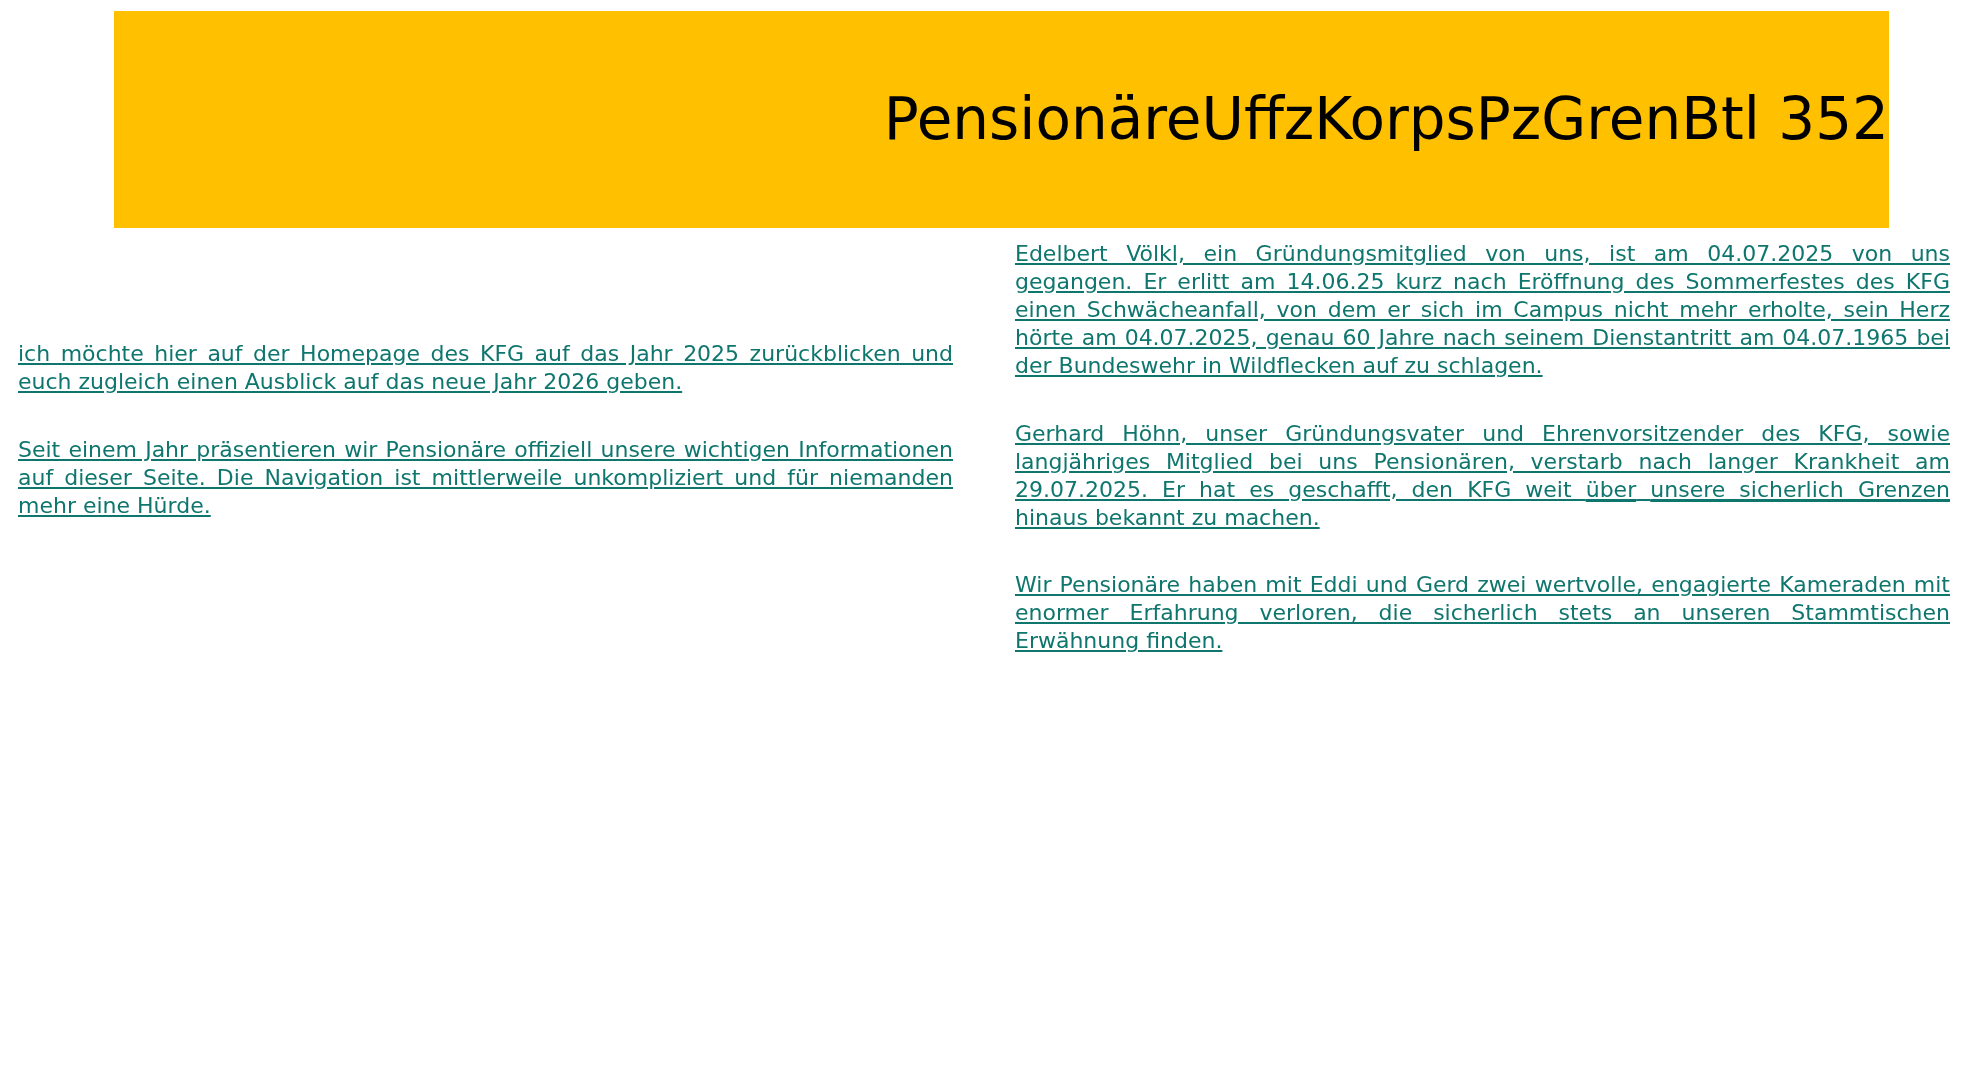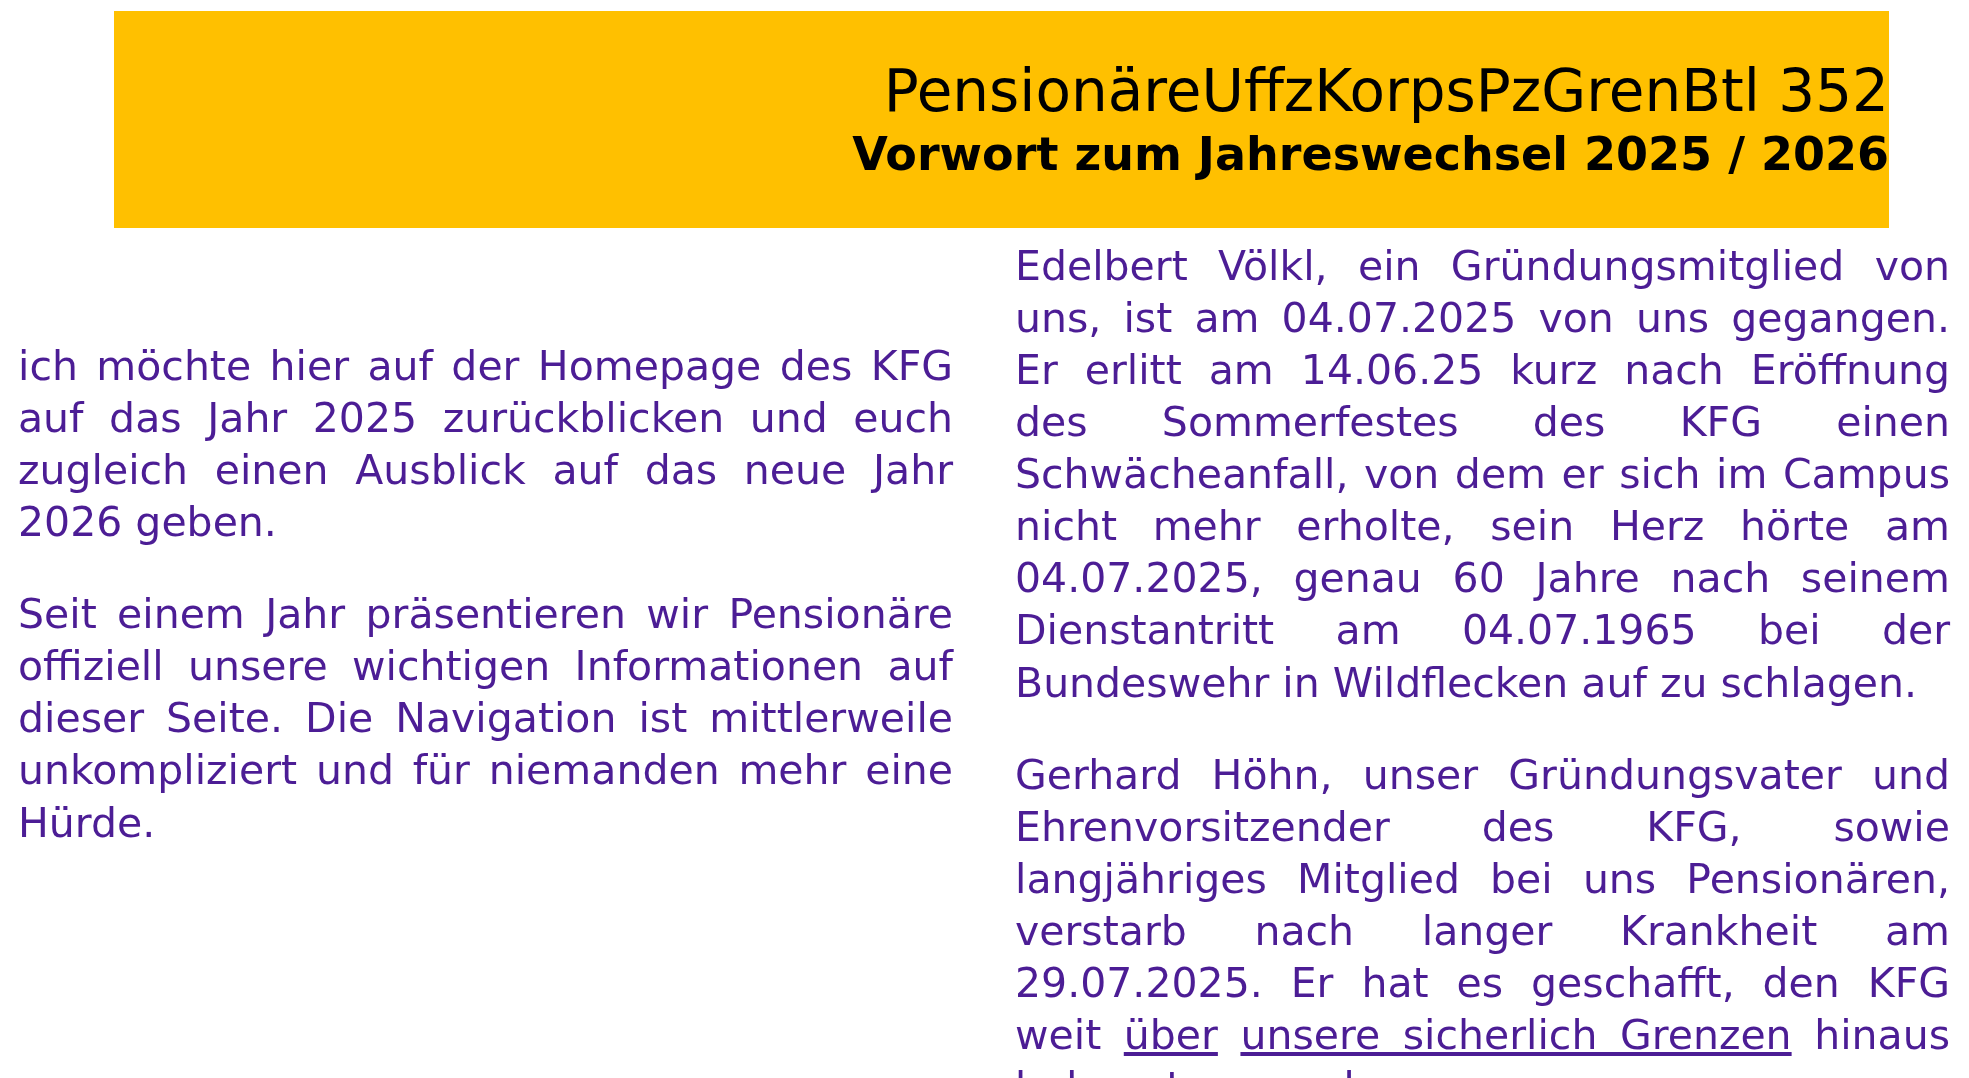--- a/index.html
+++ b/index.html
@@ -66,54 +66,55 @@
     box-sizing: border-box;
   }
   .col-left {
     padding-top: 100px;
   }
   .col-right {
     padding-top: 0px;
   }
   p.para {
     margin: 0 0 40px 0;
-    font-size: 41px;
+    font-size: 22px;
     line-height: 1.27;
     text-align: justify;
     text-justify: inter-word;
-    color: #4c1d95;
+    color: #0f766e;
     hyphens: none;
+    text-decoration: underline;
   }
   p.para:last-child {
     margin-bottom: 0;
   }
   p.para.nojustify {
     text-align: left;
   }
   .u {
     text-decoration: underline;
     text-underline-offset: 3px;
   }
 </style>
 </head>
 <body>
 
 <div class="page">
 
   <div class="banner">
     <div class="banner-title">PensionäreUffzKorpsPzGrenBtl 352</div>
-    <div class="banner-subtitle">Vorwort zum Jahreswechsel 2025 / 2026</div>
   </div>
 
   <div class="columns">
 
     <div class="col col-left">
       <p class="para">ich möchte hier auf der Homepage des KFG auf das Jahr 2025 zurückblicken und euch zugleich einen Ausblick auf das neue Jahr 2026 geben.</p>
       <p class="para">Seit einem Jahr präsentieren wir Pensionäre offiziell unsere wichtigen Informationen auf dieser Seite. Die Navigation ist mittlerweile unkompliziert und für niemanden mehr eine Hürde.</p>
     </div>
 
     <div class="col col-right">
       <p class="para">Edelbert Völkl, ein Gründungsmitglied von uns, ist am 04.07.2025 von uns gegangen. Er erlitt am 14.06.25 kurz nach Eröffnung des Sommerfestes des KFG einen Schwächeanfall, von dem er sich im Campus nicht mehr erholte, sein Herz hörte am 04.07.2025, genau 60 Jahre nach seinem Dienstantritt am 04.07.1965 bei der Bundeswehr in Wildflecken auf zu schlagen.</p>
       <p class="para"><span>Gerhard Höhn, unser Gründungsvater und Ehrenvorsitzender des KFG, sowie langjähriges Mitglied bei uns Pensionären, verstarb nach langer Krankheit am 29.07.2025. Er hat es geschafft, den KFG weit </span><span class="u">über</span><span> </span><span class="u">unsere sicherlich Grenzen</span><span> hinaus bekannt zu machen.</span></p>
+      <p class="para">Wir Pensionäre haben mit Eddi und Gerd zwei wertvolle, engagierte Kameraden mit enormer Erfahrung verloren, die sicherlich stets an unseren Stammtischen Erwähnung finden.</p>
     </div>
 
   </div>
 </div>
 
 </body></html>

